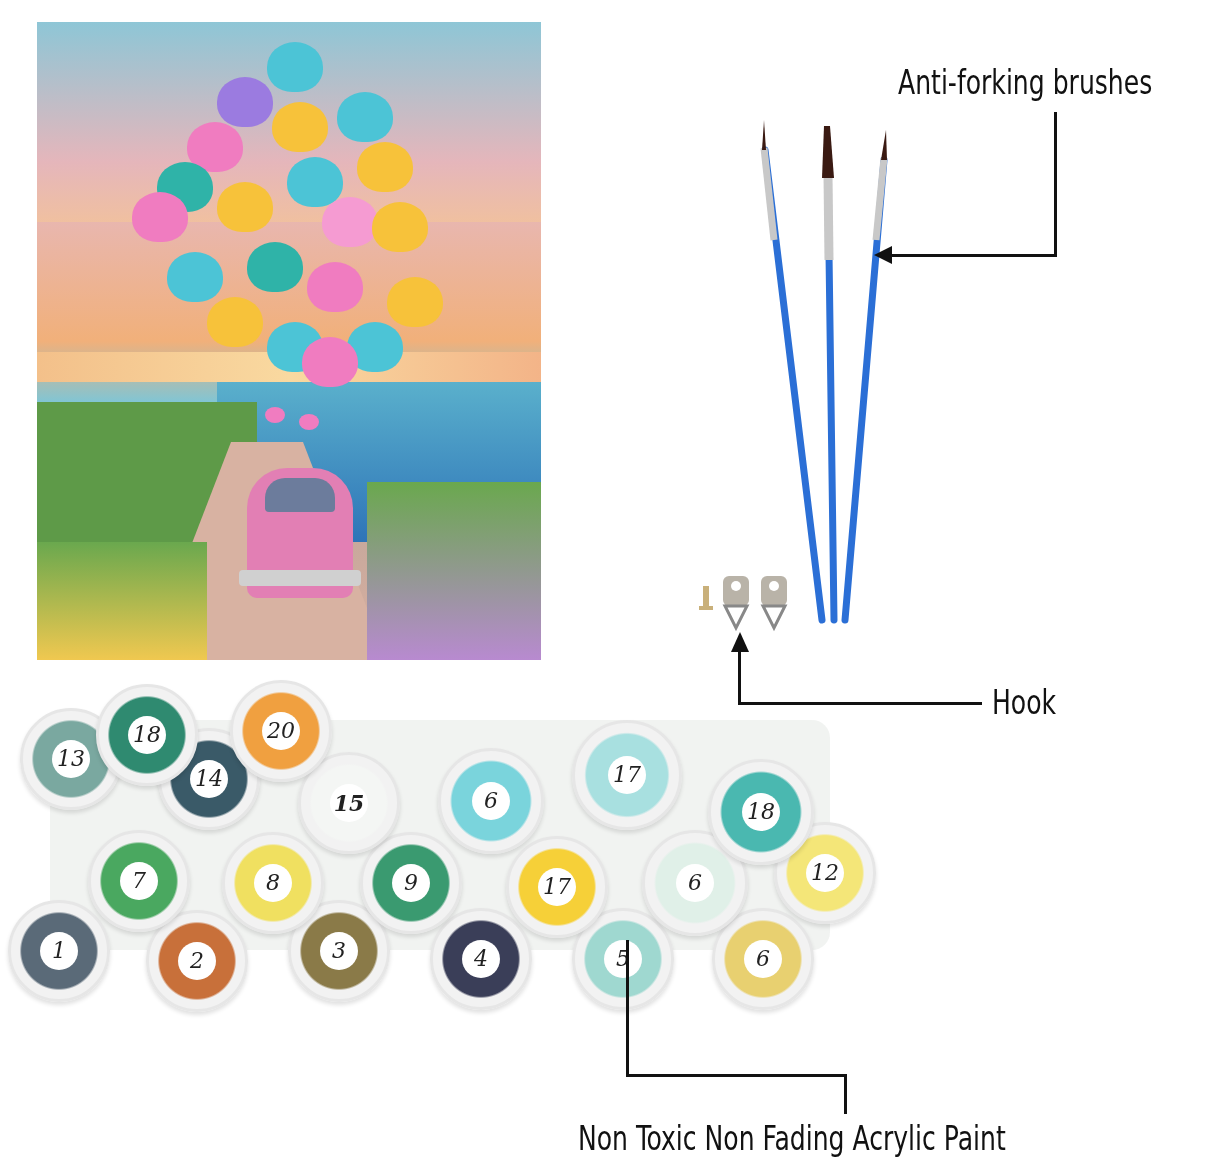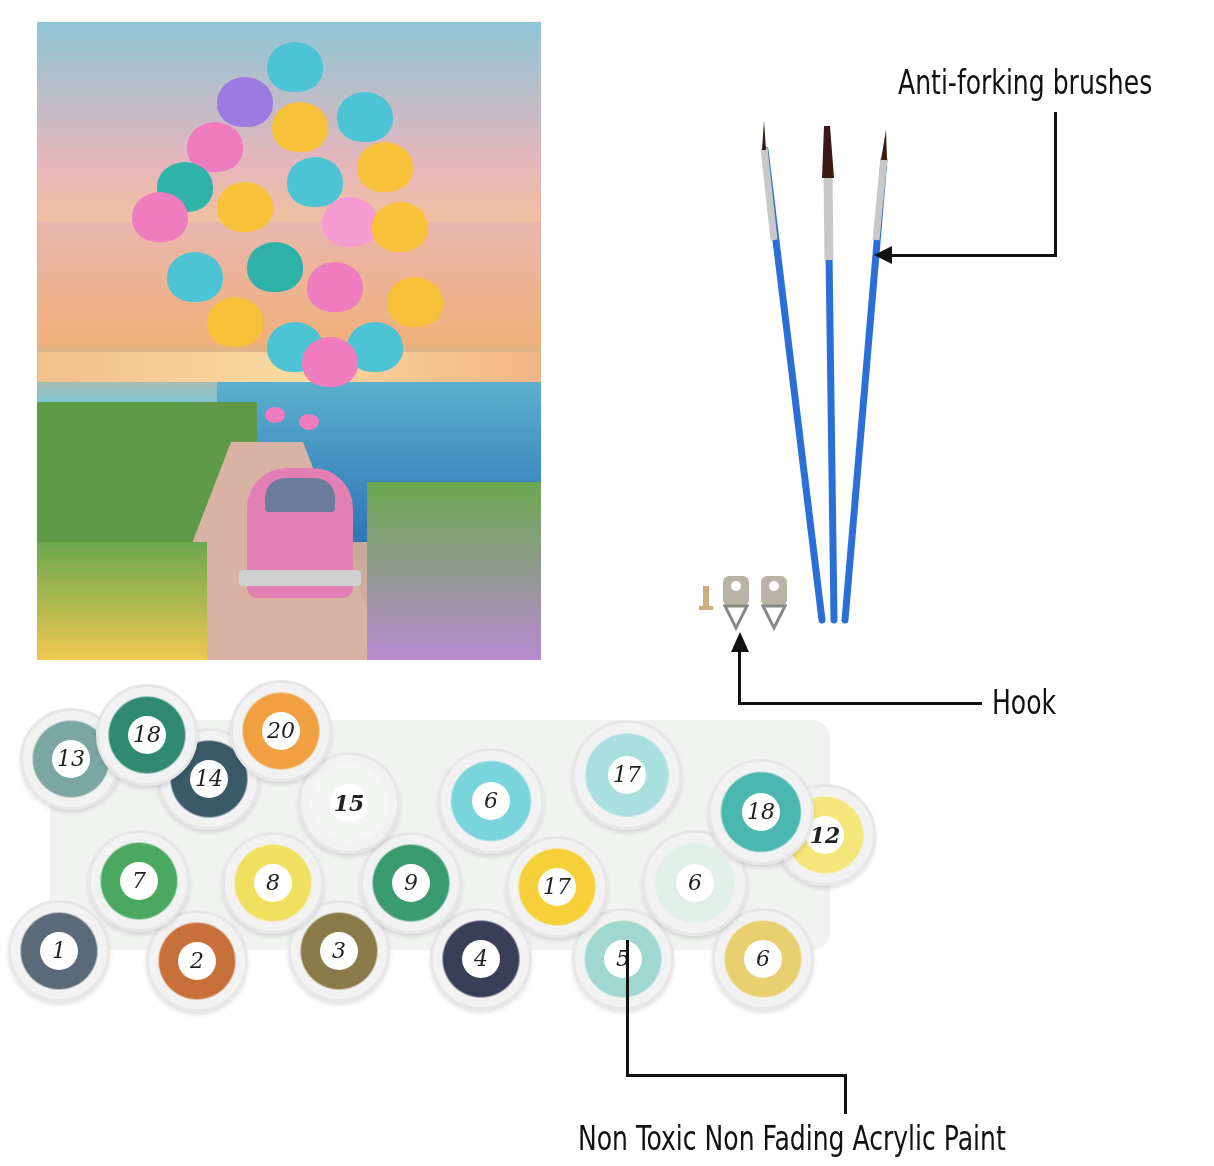--- a/index.html
+++ b/index.html
@@ -111,21 +111,21 @@
     </div>
     <div class="pot" style="left: 360px; top: 832px; width: 96px; height: 96px; background: radial-gradient(circle, rgb(58, 154, 112) 55%, rgb(242, 242, 242) 58%);">
       <div class="num">9</div>
     </div>
     <div class="pot" style="left: 506px; top: 836px; width: 96px; height: 96px; background: radial-gradient(circle, rgb(246, 208, 56) 55%, rgb(242, 242, 242) 58%);">
       <div class="num">17</div>
     </div>
     <div class="pot" style="left: 642px; top: 830px; width: 100px; height: 100px; background: radial-gradient(circle, rgb(224, 240, 232) 55%, rgb(242, 242, 242) 58%);">
       <div class="num">6</div>
     </div>
-    <div class="pot" style="left: 774px; top: 784px; width: 96px; height: 96px; background: radial-gradient(circle, rgb(244, 230, 120) 55%, rgb(242, 242, 242) 58%); font-weight: bold;">
+    <div class="pot" style="left: 774px; top: 822px; width: 96px; height: 96px; background: radial-gradient(circle, rgb(244, 230, 120) 55%, rgb(242, 242, 242) 58%);">
       <div class="num">12</div>
     </div>
     <div class="pot" style="left: 20px; top: 708px; width: 96px; height: 96px; background: radial-gradient(circle, rgb(122, 168, 160) 55%, rgb(242, 242, 242) 58%);">
       <div class="num">13</div>
     </div>
     <div class="pot" style="left: 158px; top: 728px; width: 96px; height: 96px; background: radial-gradient(circle, rgb(58, 90, 104) 55%, rgb(242, 242, 242) 58%);">
       <div class="num">14</div>
     </div>
     <div class="pot" style="left: 298px; top: 752px; width: 96px; height: 96px; background: radial-gradient(circle, rgb(244, 246, 244) 55%, rgb(242, 242, 242) 58%); font-weight: bold;">
       <div class="num">15</div>

